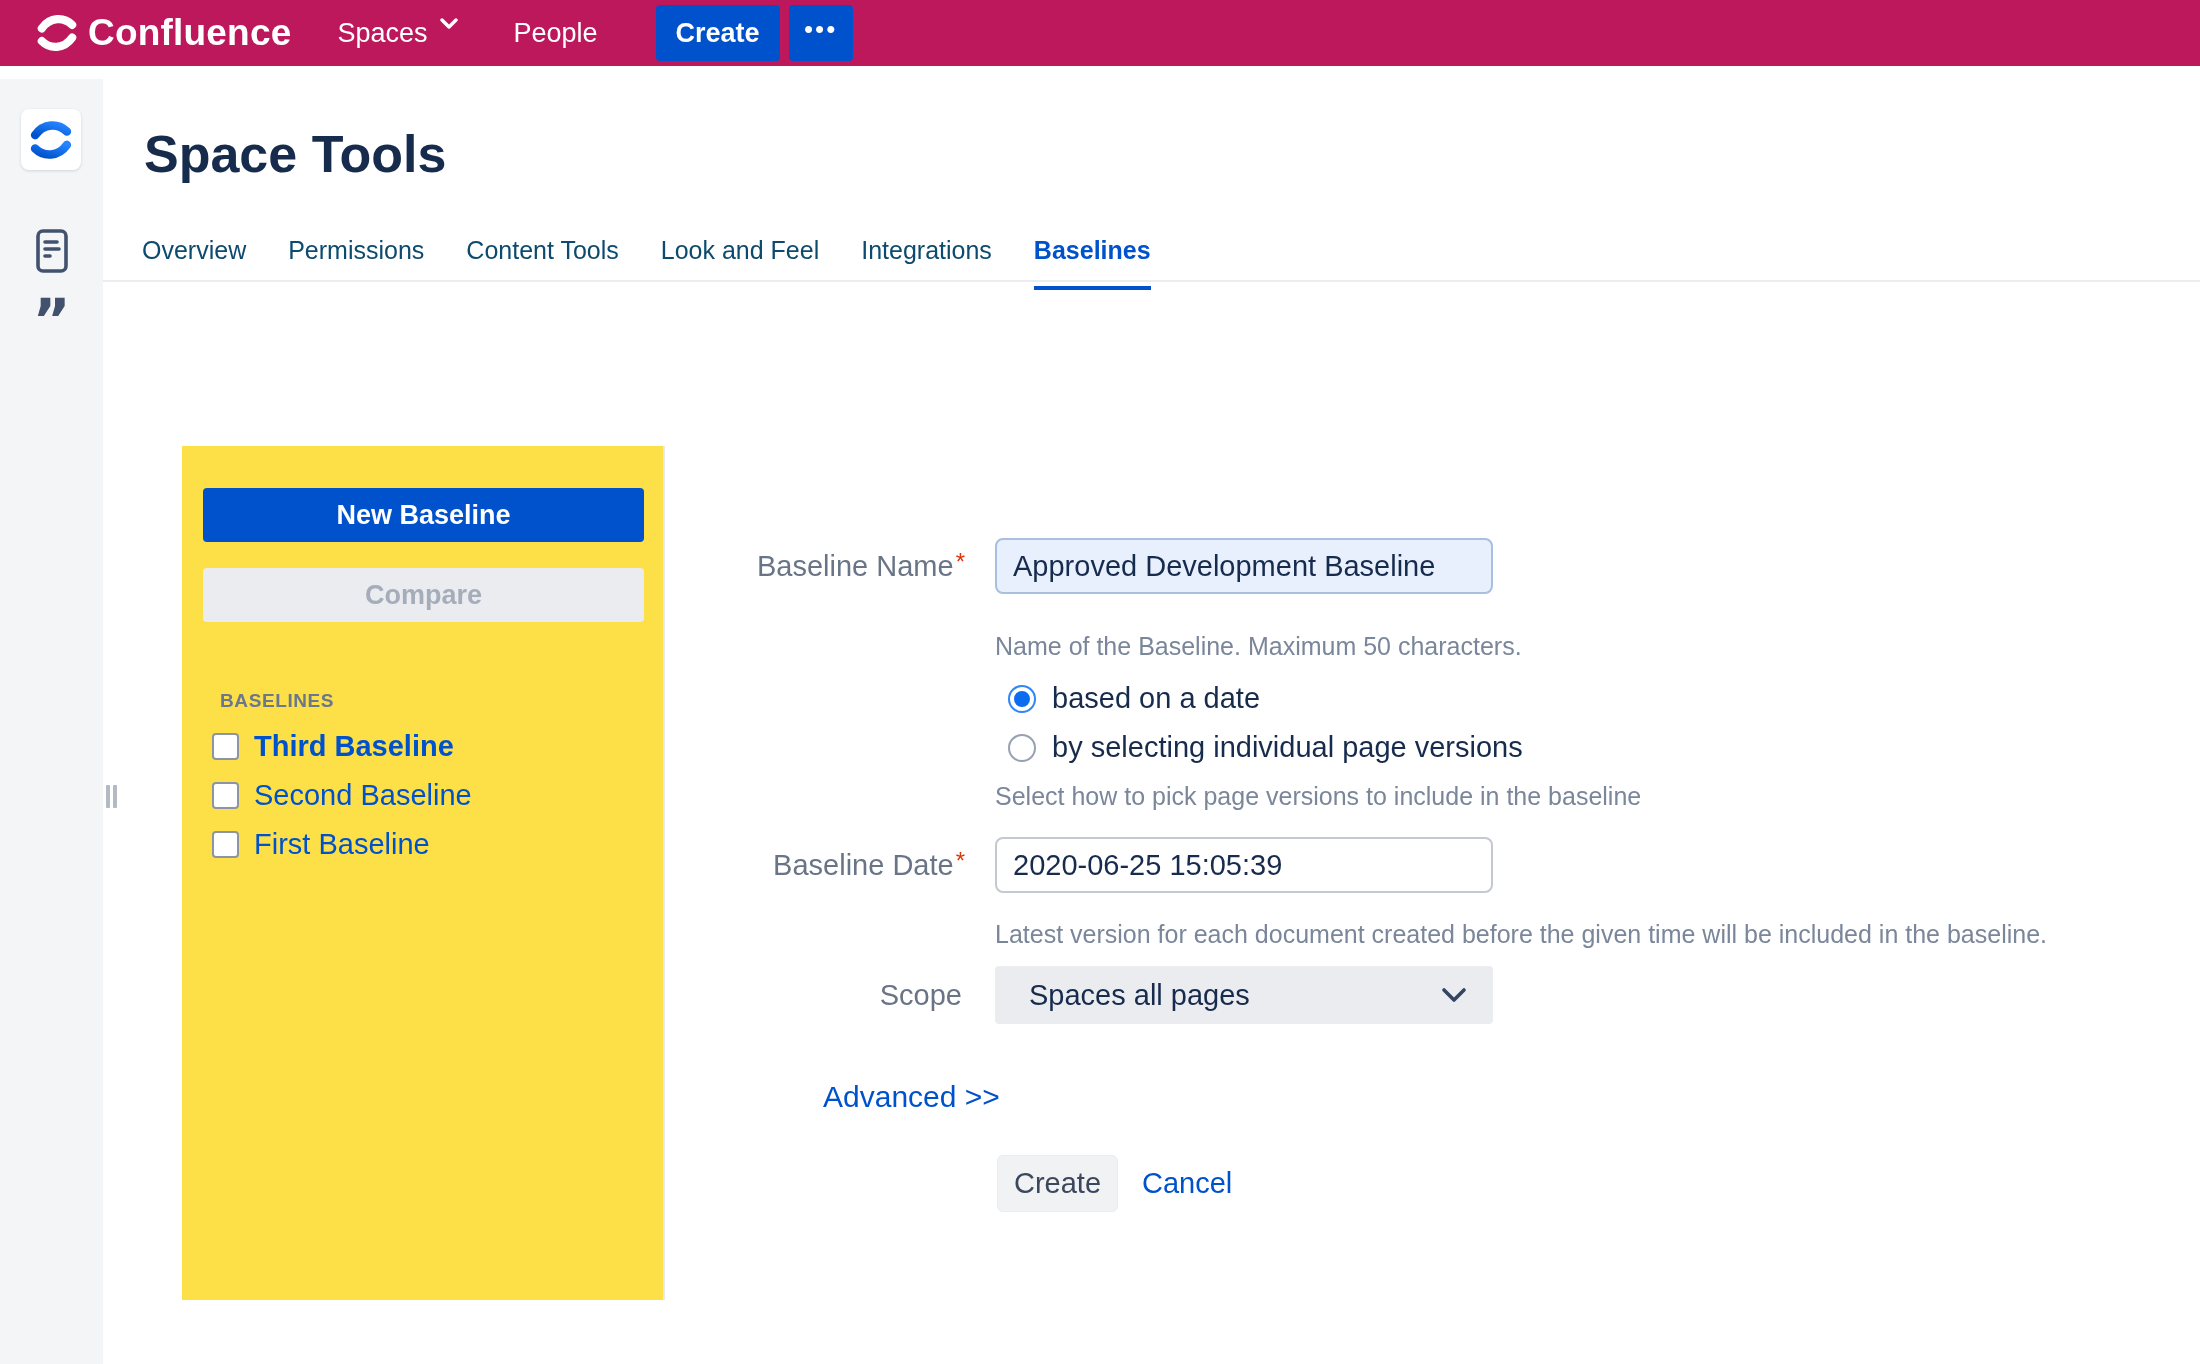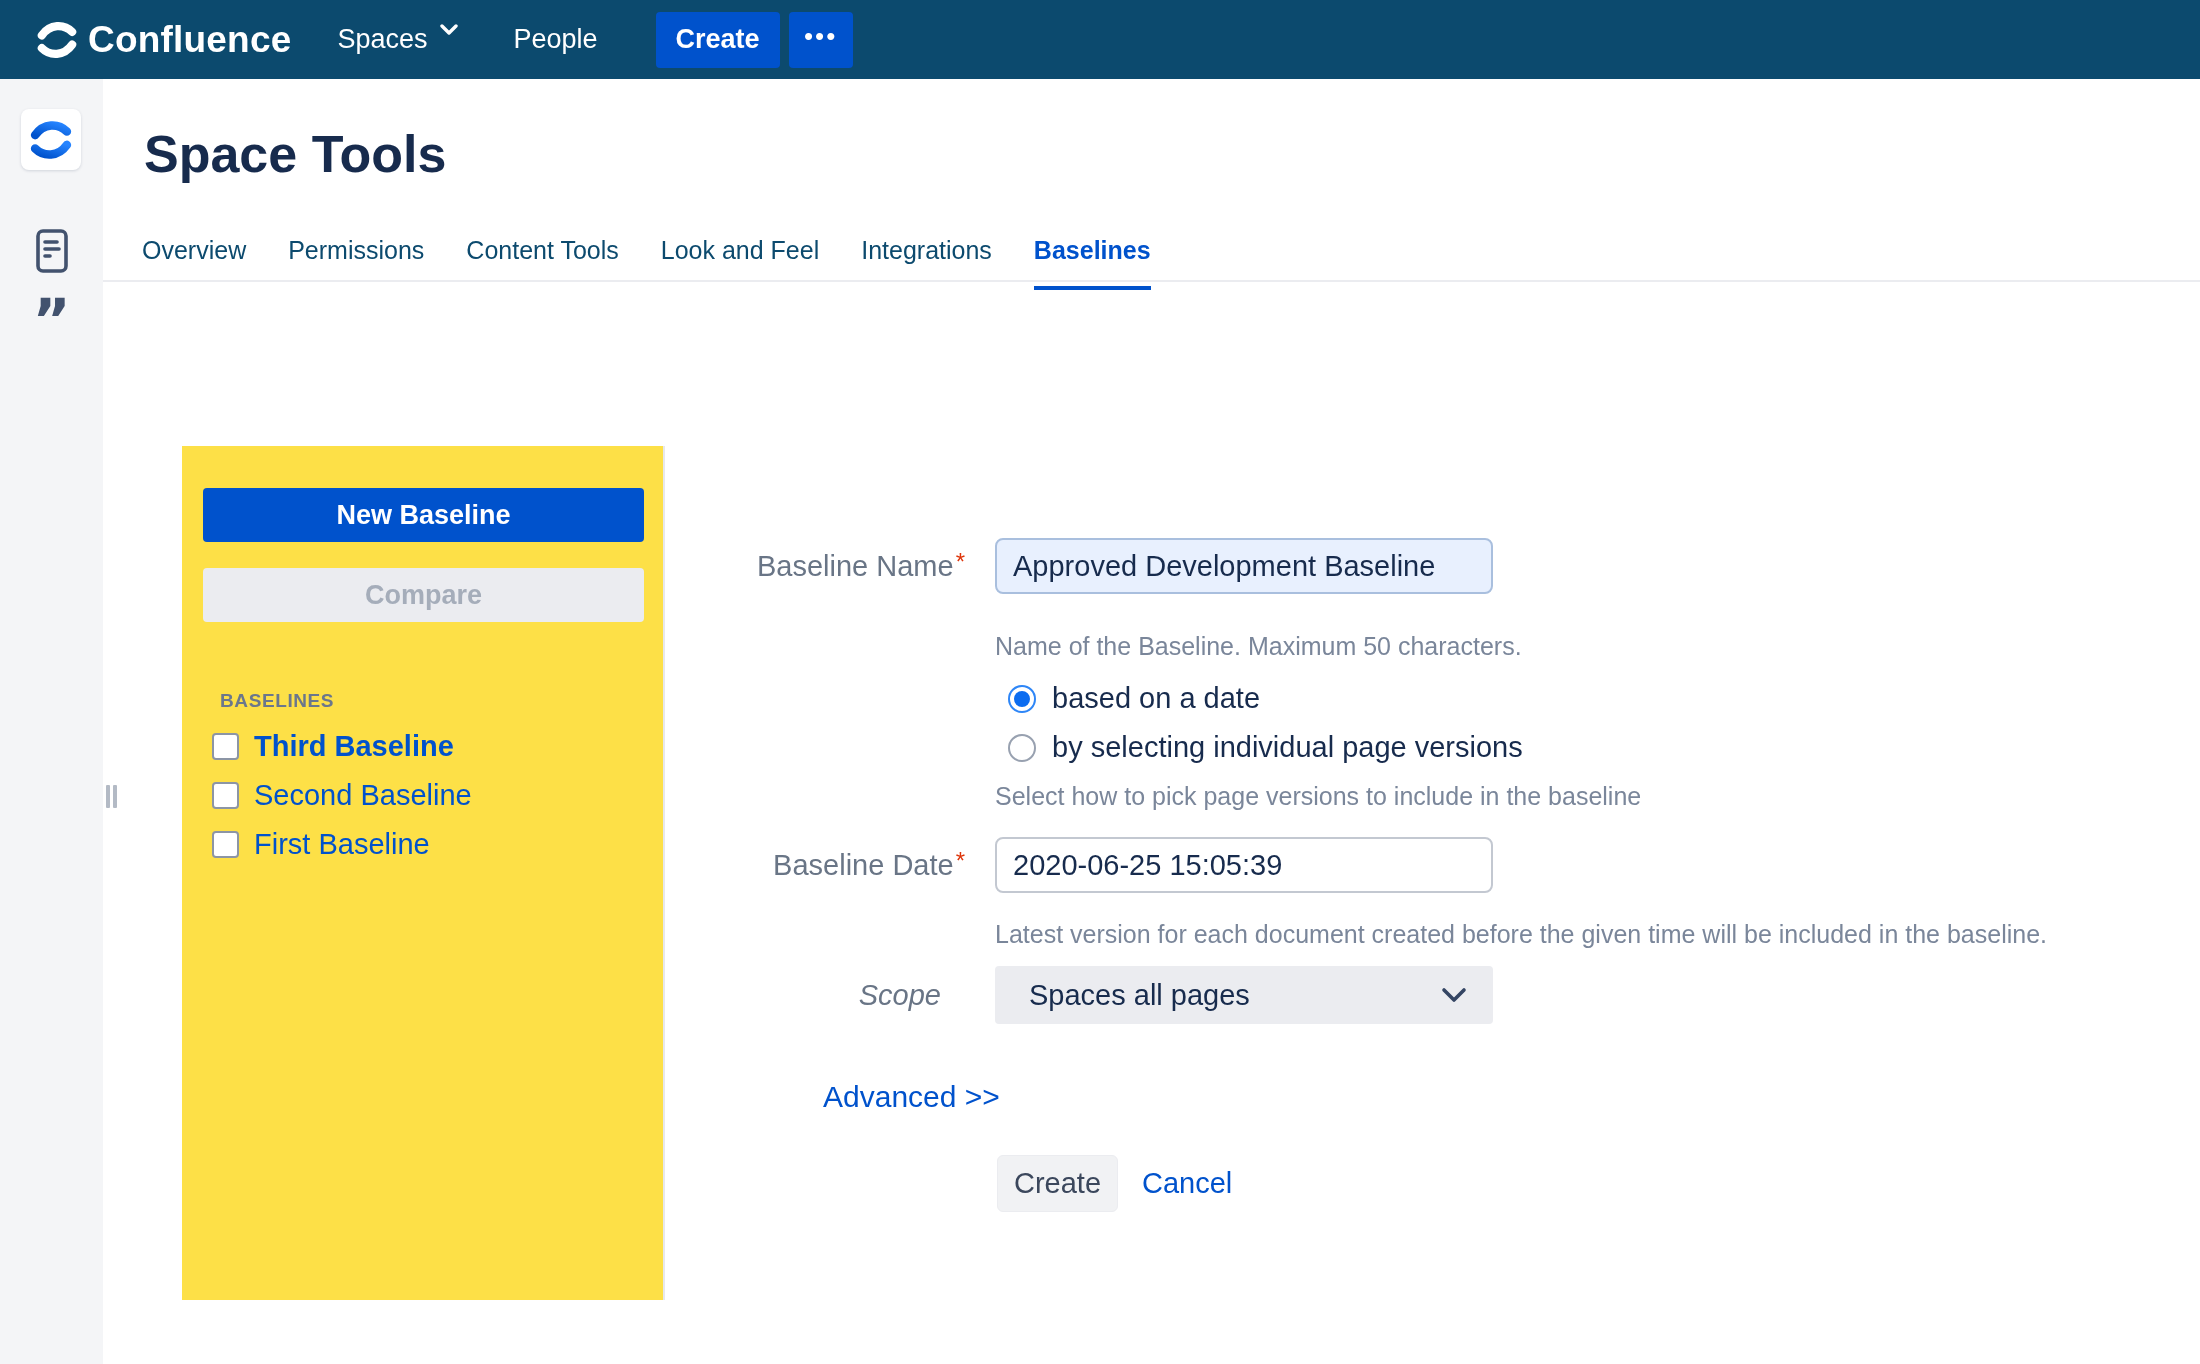--- a/index.html
+++ b/index.html
@@ -2,21 +2,21 @@
 <html><head>
 <meta charset="utf-8">
 <style>
   html,body{margin:0;padding:0;background:#fff;}
   .root{
     position:relative; width:2200px; height:1364px; overflow:hidden;
     font-family:"Liberation Sans", sans-serif; background:#fff;
     -webkit-font-smoothing:antialiased;
   }
   
-  .topbar{position:absolute;left:0;top:0;width:2200px;height:79px;background:#0c4a6e;display:flex;align-items:center;}
+  .topbar{position:absolute;left:0;top:0;width:2200px;height:66px;background:#be185d;display:flex;align-items:center;}
   .brand{display:flex;align-items:center;margin-left:36px;}
   .brand-glyph{width:42px;height:42px;margin-right:10px;}
   .brand-name{color:#fff;font-size:37px;font-weight:600;letter-spacing:0.2px;}
   .topnav{display:flex;align-items:center;margin-left:46px;gap:56px;}
   .topnav-item{display:flex;align-items:flex-start;gap:12px;color:#fff;font-size:27px;cursor:pointer;}
   .create-btn{margin-left:58px;width:124px;height:56px;background:#0052CC;border:none;border-radius:4px;
     color:#fff;font-size:27px;font-weight:600;font-family:inherit;cursor:pointer;}
   .more-btn{margin-left:9px;width:64px;height:56px;background:#0052CC;border:none;border-radius:4px;
     color:#fff;font-size:26px;letter-spacing:2px;font-family:inherit;cursor:pointer;padding-bottom:8px;}
   
@@ -176,21 +176,21 @@
   <div class="radio-row" style="top:731px;">
     <span class="radio off"></span>
     <span class="radio-label">by selecting individual page versions</span>
   </div>
   <div class="helper" style="top:782px;">Select how to pick page versions to include in the baseline</div>
 
   <div class="flabel" style="left:675px;top:837px;line-height:56px;"><span>Baseline Date</span><span class="req">*</span></div>
   <input class="text-input input-date" readonly="" value="2020-06-25 15:05:39" style="">
   <div class="helper" style="top:920px;">Latest version for each document created before the given time will be included in the baseline.</div>
 
-  <div class="flabel" style="left:651px;top:966px;line-height:58px;font-style:italic;">Scope</div>
+  <div class="flabel" style="left:672px;top:966px;line-height:58px;">Scope</div>
   <div class="scope-select">
     <span class="value">Spaces all pages</span>
     <svg width="26" height="16" viewBox="0 0 26 16">
       <polyline points="3,3 13,13 23,3" stroke="#344563" stroke-width="3.6" fill="none" stroke-linecap="round" stroke-linejoin="round"></polyline>
     </svg>
   </div>
 
   <a class="advanced-link">Advanced &gt;&gt;</a>
 
   <button class="create-btn2">Create</button>

